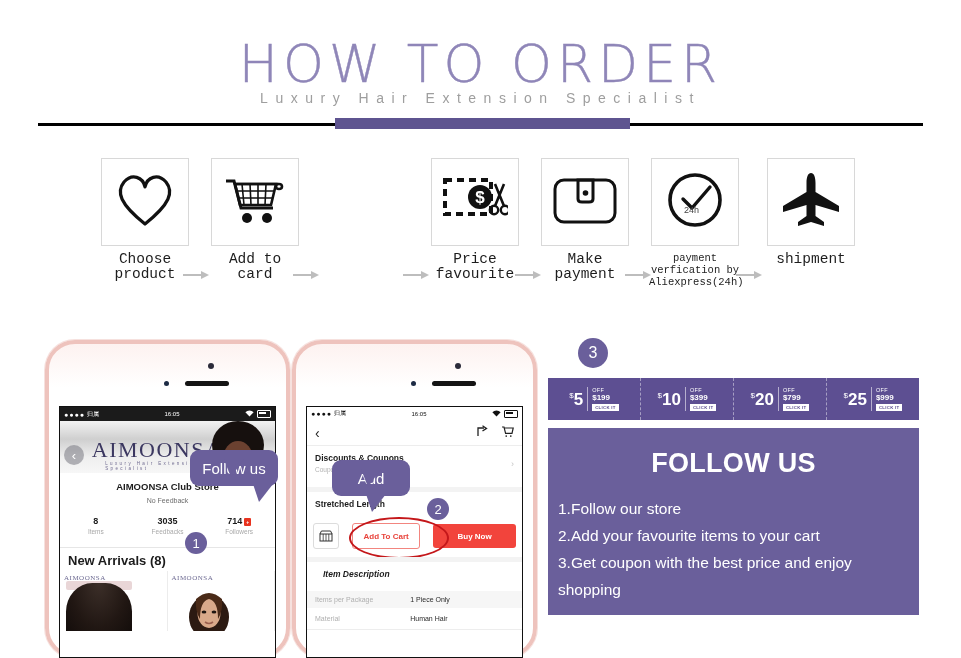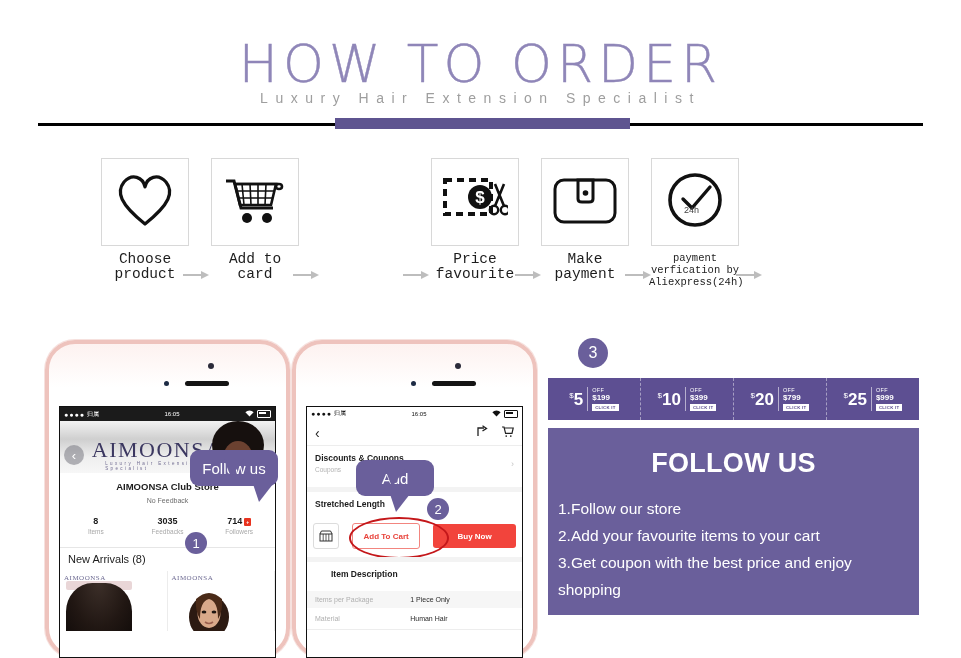--- a/index.html
+++ b/index.html
@@ -137,21 +137,21 @@
     display:flex;border-bottom:1px solid #e6e6e6;
   }
   .stat{flex:1;text-align:center;}
   .stat-num{font-size:9px;font-weight:bold;color:#1c1c1c;margin-top:3px;}
   .stat-lab{font-size:6.5px;color:#a9a9a9;margin-top:2px;}
   .newbadge{
     display:inline-block;background:#e8331f;color:#fff;font-size:5px;
     padding:1px 2px;border-radius:1px;vertical-align:middle;margin-left:2px;
   }
   .arrivals{
-    position:absolute;left:8px;top:146px;font-size:11px;font-weight:normal;color:#1c1c1c;
+    position:absolute;left:8px;top:146px;font-size:13px;font-weight:bold;color:#1c1c1c;
   }
   .thumbs{position:absolute;left:0;top:164px;width:100%;height:60px;display:flex;}
   .thumb{flex:1;position:relative;border-right:1px solid #ececec;overflow:hidden;}
   .thumb-wm{
     position:absolute;left:4px;top:3px;font-family:"Liberation Serif", serif;
     font-size:7px;color:#6d6a92;letter-spacing:.5px;z-index:2;
   }
   .hairbundle{
     position:absolute;left:6px;top:12px;width:66px;height:52px;
     background:radial-gradient(ellipse at 50% 0%, #3c2f29 0%, #211713 60%, #120c0a 100%);
@@ -360,20 +360,33 @@
           </svg>
         </span>
       </div>
       <div class="step-label small">
         <div>payment</div>
         <div>verfication by</div>
         <div>Aliexpress(24h)</div>
       </div>
     </div>
 
+    <div class="step" style="left:765px;">
+      <div class="step-box">
+        <span>
+          <svg width="62" height="58" viewBox="0 0 62 58">
+            <path d="M31 2 C34 2 35.5 6 35.5 12 L35.5 21 L59 35 L59 41 L35.5 34 L35.5 45 L44 51 L44 55
+                     L31 51 L18 55 L18 51 L26.5 45 L26.5 34 L3 41 L3 35 L26.5 21 L26.5 12 C26.5 6 28 2 31 2 Z" fill="#111"></path>
+          </svg>
+        </span>
+      </div>
+      <div class="step-label">
+        <div>shipment</div>
+      </div>
+    </div>
 
     <div class="arrow" style="left:183px;">
       <svg width="26" height="10" viewBox="0 0 26 10">
           <path d="M0 4 L18 4 L18 1 L26 5 L18 9 L18 6 L0 6 Z" fill="#bdbdbd"></path>
         </svg>
     </div>
     <div class="arrow" style="left:293px;">
       <svg width="26" height="10" viewBox="0 0 26 10">
           <path d="M0 4 L18 4 L18 1 L26 5 L18 9 L18 6 L0 6 Z" fill="#bdbdbd"></path>
         </svg>
@@ -554,34 +567,34 @@
             <path d="M1 4 L2.4 1 L11.6 1 L13 4" fill="none" stroke="#333" stroke-width="1"></path>
             <path d="M4.2 4 L4.2 11 M7 4 L7 11 M9.8 4 L9.8 11" stroke="#333" stroke-width="0.8"></path>
           </svg>
         </span>
         <span class="btn-cart">Add To Cart</span>
         <span class="btn-buy">Buy Now</span>
       </div>
       <div class="redcircle" style="left:42px;top:110px;width:96px;height:38px;"></div>
 
       <div class="rowline" style="top:150px;border-top-width:5px;border-top-color:#f3f3f3;"></div>
-      <div class="itemdesc" style="position:absolute;left:24px;top:162px;">Item Description</div>
+      <div class="itemdesc" style="position:absolute;left:16px;top:162px;font-style:italic;">Item Description</div>
 
       <div class="desc-row" style="top:184px;background:#f6f6f6;">
         <span class="desc-k">Items per Package</span>
         <span class="desc-v">1 Piece Only</span>
       </div>
       <div class="desc-row" style="top:203px;">
         <span class="desc-k">Material</span>
         <span class="desc-v">Human Hair</span>
       </div>
       <div class="rowline" style="top:222px;"></div>
     </div>
 
-    <div class="bubble" style="left:64px;top:120px;width:78px;height:36px;">
+    <div class="bubble" style="left:40px;top:120px;width:78px;height:36px;">
       <span>Add</span>
       <span style="position:absolute;left:34px;bottom:-16px;width:0;height:0;
                    border-left:6px solid transparent;border-right:14px solid transparent;
                    border-top:18px solid #6a5f9b;"></span>
     </div>
     <div class="badge" style="left:135px;top:158px;width:22px;height:22px;">
       <span>2</span>
     </div>
   </div>
 

